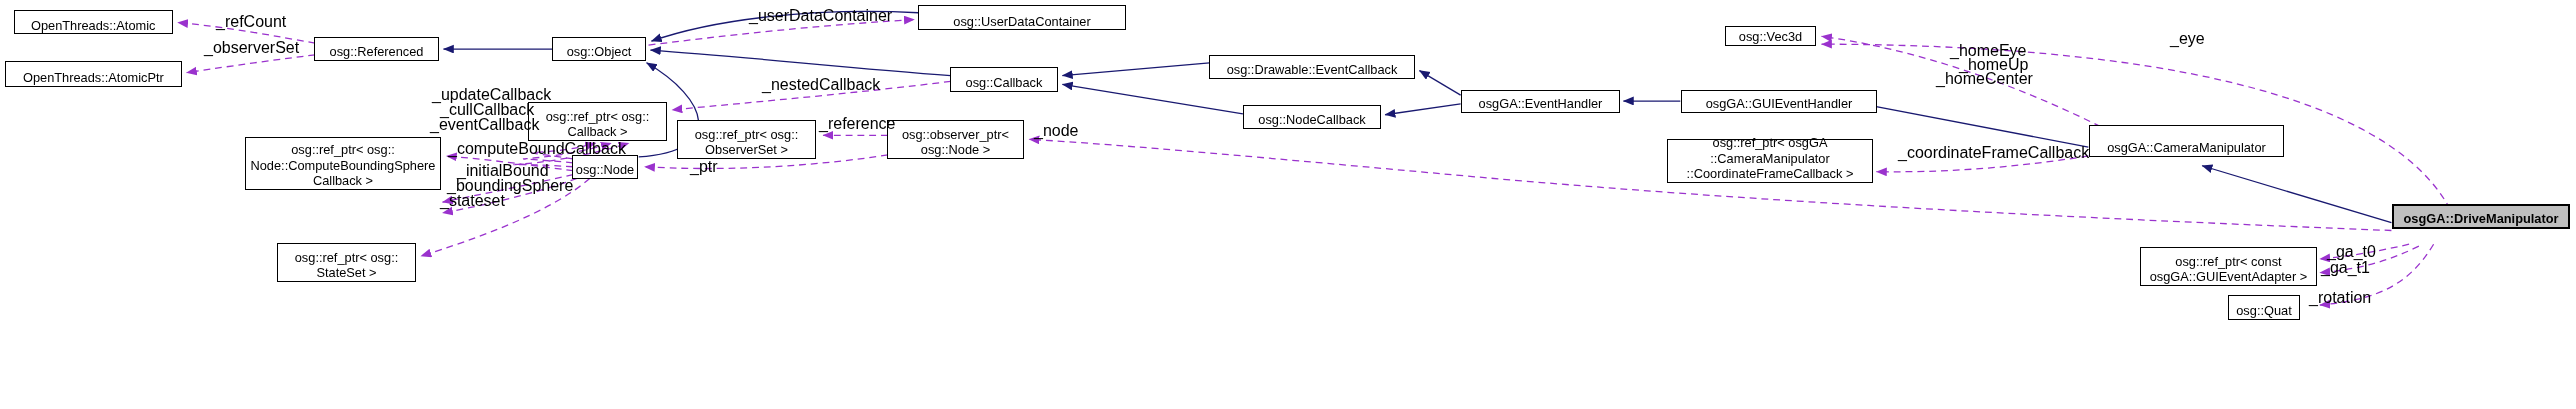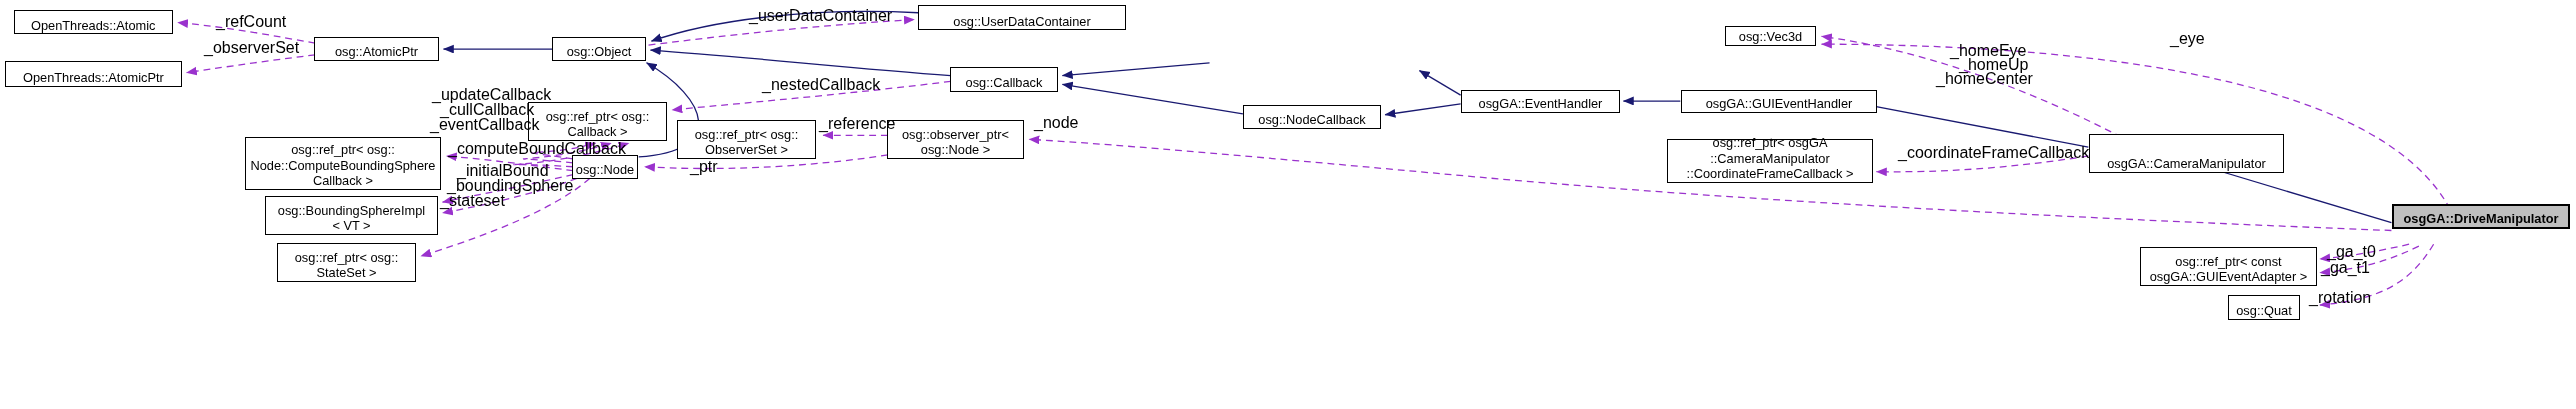--- a/index.html
+++ b/index.html
@@ -66,74 +66,73 @@
     </g>
   </svg>
 
   <div class="gnode" style="left:13.7px;top:9.8px;width:159px;height:24.5px">
     <div class="nline">OpenThreads::Atomic</div>
   </div>
   <div class="gnode" style="left:4.9px;top:61px;width:177px;height:25.5px">
     <div class="nline">OpenThreads::AtomicPtr</div>
   </div>
   <div class="gnode" style="left:314px;top:37px;width:125px;height:23.6px">
-    <div class="nline">osg::AtomicPtr</div>
+    <div class="nline">osg::Referenced</div>
   </div>
   <div class="gnode" style="left:552px;top:37px;width:94px;height:23.6px">
     <div class="nline">osg::Object</div>
   </div>
   <div class="gnode" style="left:918px;top:4.9px;width:208px;height:25.5px">
     <div class="nline">osg::UserDataContainer</div>
   </div>
   <div class="gnode" style="left:950px;top:67px;width:108px;height:24.5px">
     <div class="nline">osg::Callback</div>
   </div>
   <div class="gnode" style="left:528px;top:102px;width:139px;height:39px">
     <div class="nline">osg::ref_ptr&lt; osg::</div>
     <div class="nline">Callback &gt;</div>
+  </div>
+  <div class="gnode" style="left:1209px;top:55px;width:206px;height:23.6px">
+    <div class="nline">osg::Drawable::EventCallback</div>
   </div>
   <div class="gnode" style="left:1243px;top:105px;width:138px;height:23.6px">
     <div class="nline">osg::NodeCallback</div>
   </div>
   <div class="gnode" style="left:1461px;top:90px;width:159px;height:22.6px">
     <div class="nline">osgGA::EventHandler</div>
   </div>
   <div class="gnode" style="left:1681px;top:90px;width:196px;height:22.6px">
     <div class="nline">osgGA::GUIEventHandler</div>
   </div>
   <div class="gnode" style="left:1725px;top:25.5px;width:91px;height:20.6px">
     <div class="nline">osg::Vec3d</div>
   </div>
   <div class="gnode" style="left:1667px;top:139px;width:206px;height:44px">
     <div class="nline">osg::ref_ptr&lt; osgGA</div>
     <div class="nline">::CameraManipulator</div>
     <div class="nline">::CoordinateFrameCallback &gt;</div>
   </div>
-  <div class="gnode" style="left:2089px;top:134px;width:195px;height:39px">
+  <div class="gnode" style="left:2089px;top:125px;width:195px;height:32px">
     <div class="nline">osgGA::CameraManipulator</div>
   </div>
   <div class="gnode" style="left:677px;top:120px;width:139px;height:39px">
     <div class="nline">osg::ref_ptr&lt; osg::</div>
     <div class="nline">ObserverSet &gt;</div>
   </div>
   <div class="gnode" style="left:887px;top:120px;width:137px;height:39px">
     <div class="nline">osg::observer_ptr&lt;</div>
     <div class="nline">osg::Node &gt;</div>
   </div>
   <div class="gnode" style="left:572px;top:155px;width:66px;height:23.6px">
     <div class="nline">osg::Node</div>
   </div>
   <div class="gnode" style="left:245px;top:137px;width:196px;height:53px">
     <div class="nline">osg::ref_ptr&lt; osg::</div>
     <div class="nline">Node::ComputeBoundingSphere</div>
     <div class="nline">Callback &gt;</div>
-  </div>
-  <div class="gnode" style="left:265px;top:196px;width:173px;height:39px">
-    <div class="nline">osg::BoundingSphereImpl</div>
-    <div class="nline">&lt; VT &gt;</div>
   </div>
   <div class="gnode" style="left:277px;top:243px;width:139px;height:39px">
     <div class="nline">osg::ref_ptr&lt; osg::</div>
     <div class="nline">StateSet &gt;</div>
   </div>
   <div class="gnode focus" style="left:2392px;top:204px;width:178px;height:24.5px">
     <div class="nline">osgGA::DriveManipulator</div>
   </div>
   <div class="gnode" style="left:2140px;top:247px;width:177px;height:39px">
     <div class="nline">osg::ref_ptr&lt; const</div>
@@ -149,21 +148,21 @@
   <div class="elabel" style="left:762px;top:78px">_nestedCallback</div>
   <div class="elabel" style="left:432px;top:88px">_updateCallback</div>
   <div class="elabel" style="left:440px;top:103px">_cullCallback</div>
   <div class="elabel" style="left:430px;top:118px">_eventCallback</div>
   <div class="elabel" style="left:448px;top:142px">_computeBoundCallback</div>
   <div class="elabel" style="left:457px;top:164px">_initialBound</div>
   <div class="elabel" style="left:447px;top:179px">_boundingSphere</div>
   <div class="elabel" style="left:440px;top:194px">_stateset</div>
   <div class="elabel" style="left:819px;top:117px">_reference</div>
   <div class="elabel" style="left:690px;top:160px">_ptr</div>
-  <div class="elabel" style="left:1034px;top:116px">_node</div>
+  <div class="elabel" style="left:1034px;top:124px">_node</div>
   <div class="elabel" style="left:1950px;top:44px">_homeEye</div>
   <div class="elabel" style="left:1959px;top:58px">_homeUp</div>
   <div class="elabel" style="left:1936px;top:72px">_homeCenter</div>
   <div class="elabel" style="left:2170px;top:32px">_eye</div>
   <div class="elabel" style="left:1898px;top:146px">_coordinateFrameCallback</div>
   <div class="elabel" style="left:2327px;top:245px">_ga_t0</div>
   <div class="elabel" style="left:2321px;top:261px">_ga_t1</div>
   <div class="elabel" style="left:2309px;top:291px">_rotation</div>
 
 </div>

